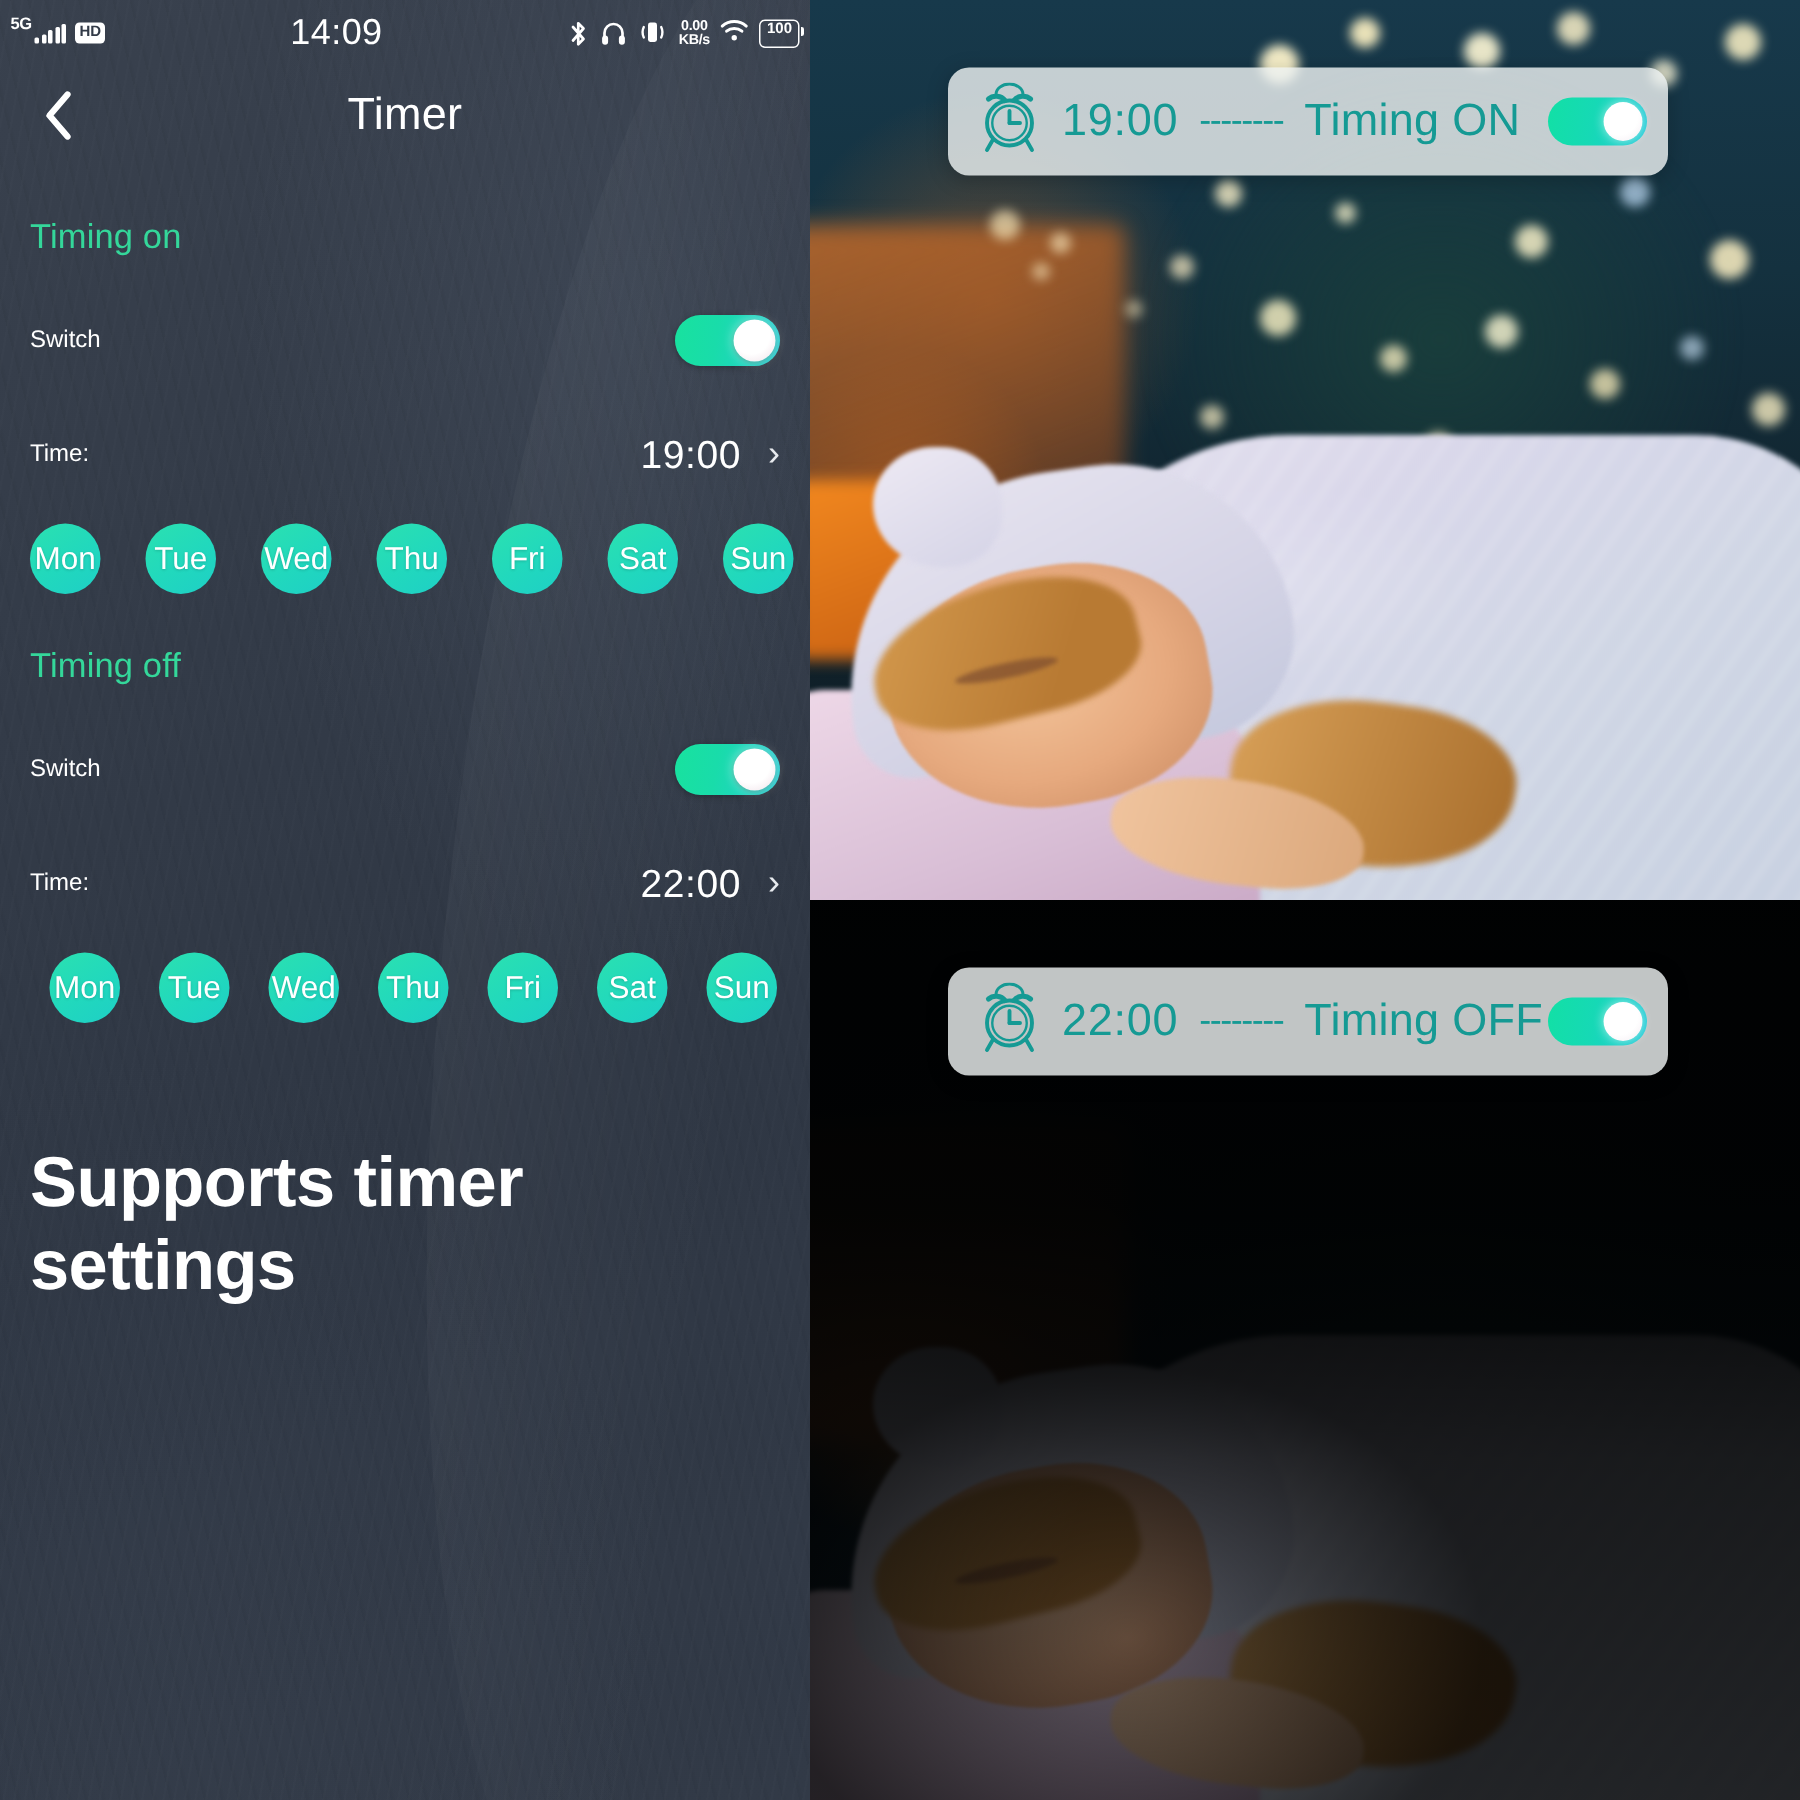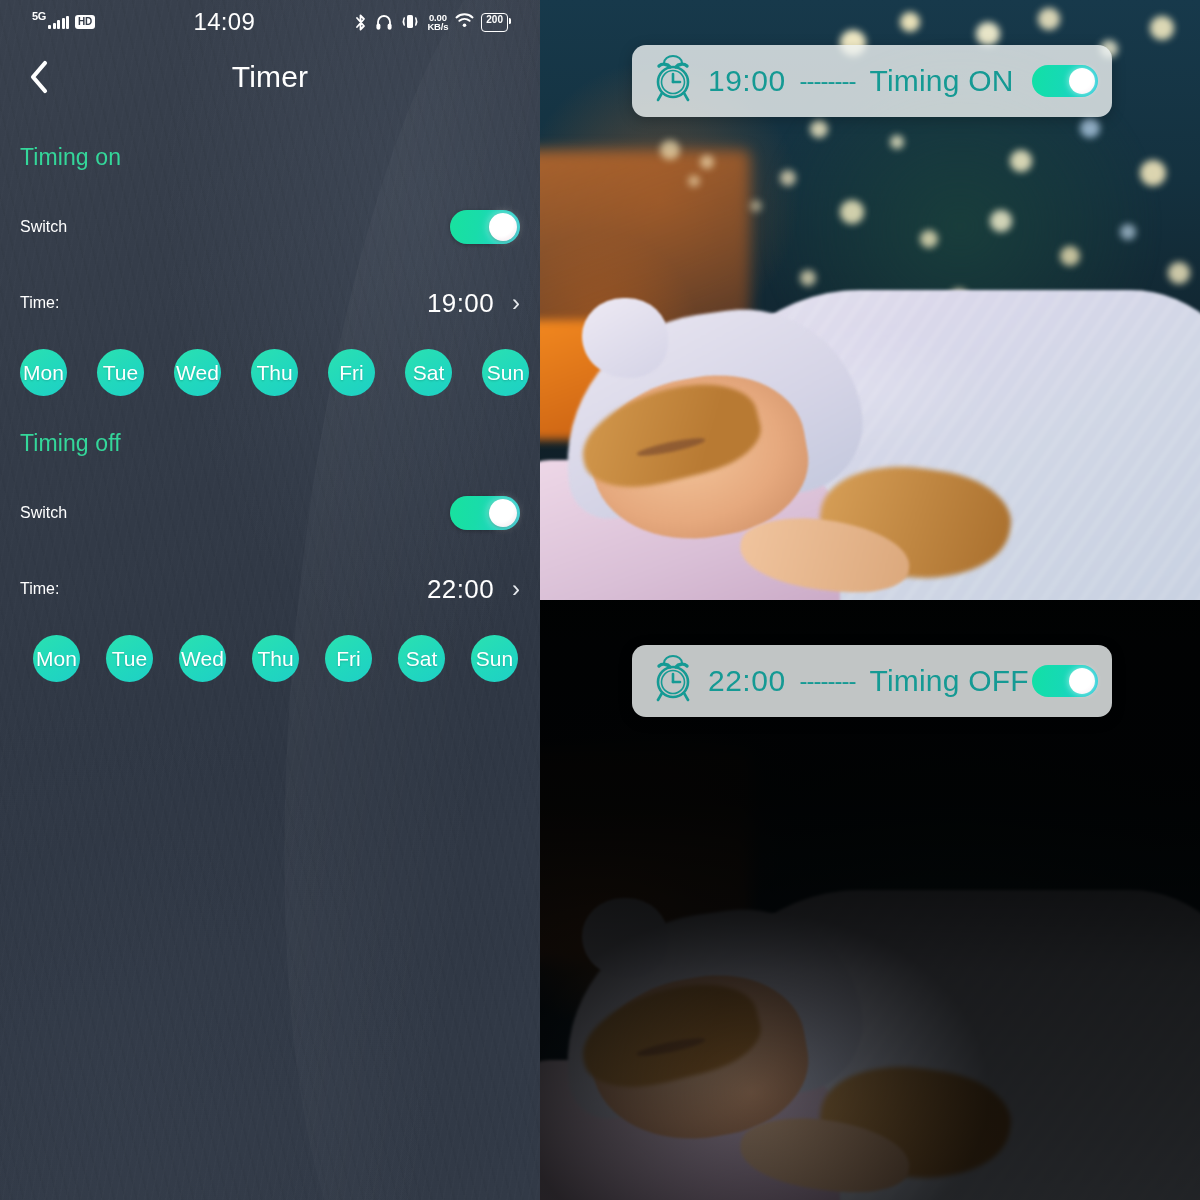--- a/index.html
+++ b/index.html
@@ -39,21 +39,21 @@
     transform: rotate(6deg);
     border-radius: 50% 0 0 50%;
     pointer-events: none;
   }
   .phone > * { position: relative; z-index: 2; }
 
   
   .statusbar {
     height: 44px;
     display: flex; align-items: center;
-    padding: 0 32px;
+    padding: 0 7px;
     color: #fff;
   }
   .sb-left { display: flex; align-items: flex-end; gap: 6px; }
   .net-group { display: flex; align-items: flex-end; gap: 2px; }
   .net-label { font-size: 11px; font-weight: 700; line-height: 1; position: relative; top: -7px; letter-spacing: -.3px; }
   .bars { display: flex; align-items: flex-end; gap: 1.5px; height: 13px; }
   .bars i { display: block; width: 3px; background: #fff; border-radius: 1px; }
   .bars i:nth-child(1) { height: 4px; }
   .bars i:nth-child(2) { height: 6.5px; }
   .bars i:nth-child(3) { height: 9px; }
@@ -316,21 +316,21 @@
           <span>0.00</span><br>
           <span>KB/s</span>
         </span>
         <span>
           <svg width="19" height="15" viewBox="0 0 19 15">
             <path d="M1.5 4.4 A12 12 0 0 1 17.5 4.4" fill="none" stroke="#fff" stroke-width="2" stroke-linecap="round"></path>
             <path d="M4.4 7.8 A8 8 0 0 1 14.6 7.8" fill="none" stroke="#fff" stroke-width="2" stroke-linecap="round"></path>
             <circle cx="9.5" cy="12.2" r="1.8" fill="#fff"></circle>
           </svg>
         </span>
-        <span class="battery">200</span>
+        <span class="battery">100</span>
       </div>
     </div>
 
     <div class="navbar">
       <div class="back-btn">
         <svg width="24" height="34" viewBox="0 0 24 34">
           <path d="M18 3 L6 17 L18 31" fill="none" stroke="#fff" stroke-width="4.2" stroke-linecap="round" stroke-linejoin="round"></path>
         </svg>
       </div>
       <div class="nav-title">Timer</div>
@@ -415,20 +415,21 @@
           </div>
         <div class="day">
             <span>Sat</span>
           </div>
         <div class="day">
             <span>Sun</span>
           </div>
       </div>
     </div>
 
+    <div class="headline">Supports timer settings</div>
 
   </div>
 
   <div class="photos">
 
     <div class="photo">
       <div class="scene-lit"></div>
       <div class="tree"></div>
       <div class="mantle"></div>
       <div class="gift-orange"></div>

